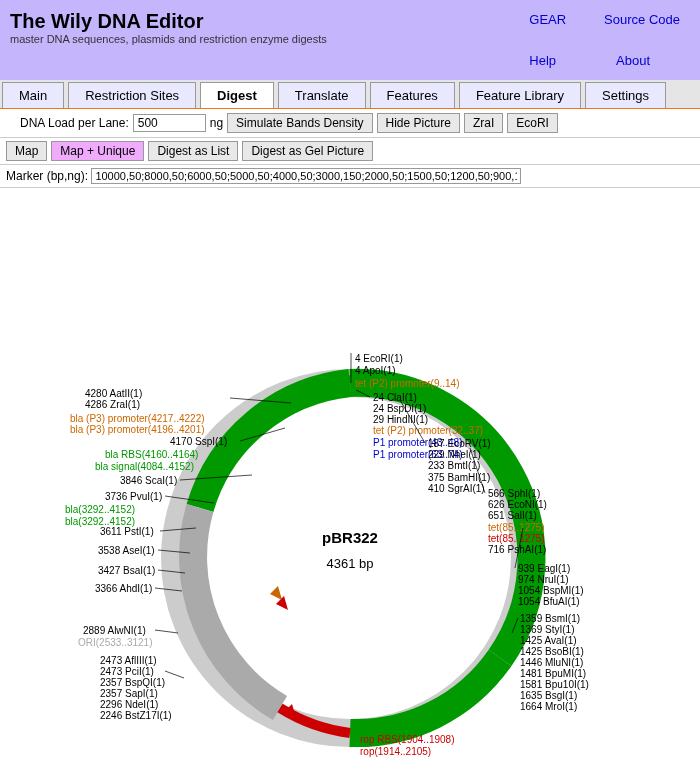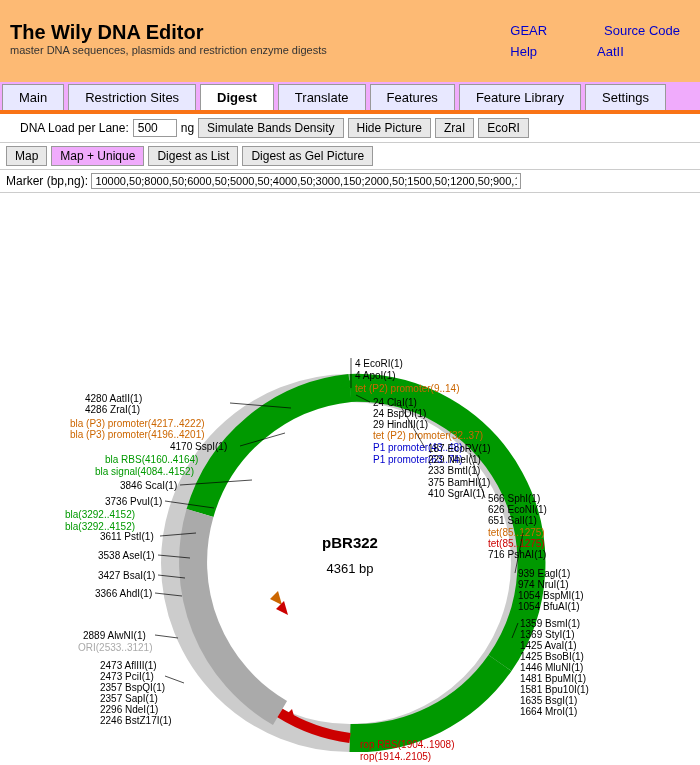--- a/index.html
+++ b/index.html
@@ -1,57 +1,57 @@
 <!DOCTYPE html>
 <html><head>
   <meta charset="utf-8">
   <style>
     * { box-sizing: border-box; margin: 0; padding: 0; }
     body { font-family: Arial, Helvetica, sans-serif; font-size: 13px; background: #fff; width: 700px; }
 
-    #header { background: #fdba74; padding: 21px 10px; display: flex; justify-content: space-between; align-items: flex-start; }
+    #header { background: #c4b5fd; padding: 10px 10px; display: flex; justify-content: space-between; align-items: flex-start; }
     #header-left h1 { font-size: 20px; font-weight: bold; color: #000; }
     #header-left p { font-size: 11px; color: #333; }
     #header-right { display: flex; flex-direction: column; gap: 2px; text-align: center; }
     #header-right a { color: #00c; font-size: 13px; text-decoration: none; padding: 2px 10px; }
 
-    #nav { background: #f0abfc; display: flex; border-bottom: 4px solid #f97316; }
+    #nav { background: #e5e5e5; display: flex; border-bottom: 1px solid #f97316; }
     .nav-tab { padding: 5px 16px; border: 1px solid #999; border-bottom: none; margin: 2px 2px 0; cursor: pointer; background: #e8e8ff; font-size: 13px; }
     .nav-tab.active { background: #fff; font-weight: bold; }
 
     #toolbar { padding: 4px 20px; display: flex; flex-wrap: wrap; gap: 4px; align-items: center; border-bottom: 1px solid #ccc; }
     .toolbar-label { font-size: 12px; }
-    .toolbar-input { width: 44px; border: 1px solid #999; padding: 1px 4px; font-size: 12px; }
+    .toolbar-input { width: 73px; border: 1px solid #999; padding: 1px 4px; font-size: 12px; }
     .toolbar-btn { padding: 2px 8px; border: 1px solid #999; background: #e8e8e8; cursor: pointer; font-size: 12px; }
 
     #toolbar2 { padding: 3px 6px; display: flex; gap: 4px; border-bottom: 1px solid #ccc; }
 
     #marker-row { padding: 3px 6px; font-size: 12px; border-bottom: 1px solid #ccc; }
 
     #diagram-area { position: relative; padding: 10px; background: #fff; min-height: 560px; }
 
     
     #plasmid-svg { display: block; margin: 0 auto; }
   </style>
 </head>
 <body>
 
 <div id="header">
   <div id="header-left">
     <h1>The Wily DNA Editor</h1>
     <p>master DNA sequences, plasmids and restriction enzyme digests</p>
   </div>
   <div id="header-right">
-    <div style="display:flex; gap:37px;">
+    <div style="display:flex; gap:18px;">
       <a href="#">GEAR</a>
       <a href="#">Source Code</a>
     </div>
-    <div style="display:flex; gap:40px;">
+    <div style="display:flex; gap:40px;margin-top:20px;">
       <a href="#">Help</a>
-      <a href="#">AatII</a>
+      <a href="#">About</a>
     </div>
   </div>
 </div>
 
 <div id="nav">
   <div class="nav-tab">Main</div>
   <div class="nav-tab">Restriction Sites</div>
   <div class="nav-tab active">Digest</div>
   <div class="nav-tab">Translate</div>
   <div class="nav-tab">Features</div>

